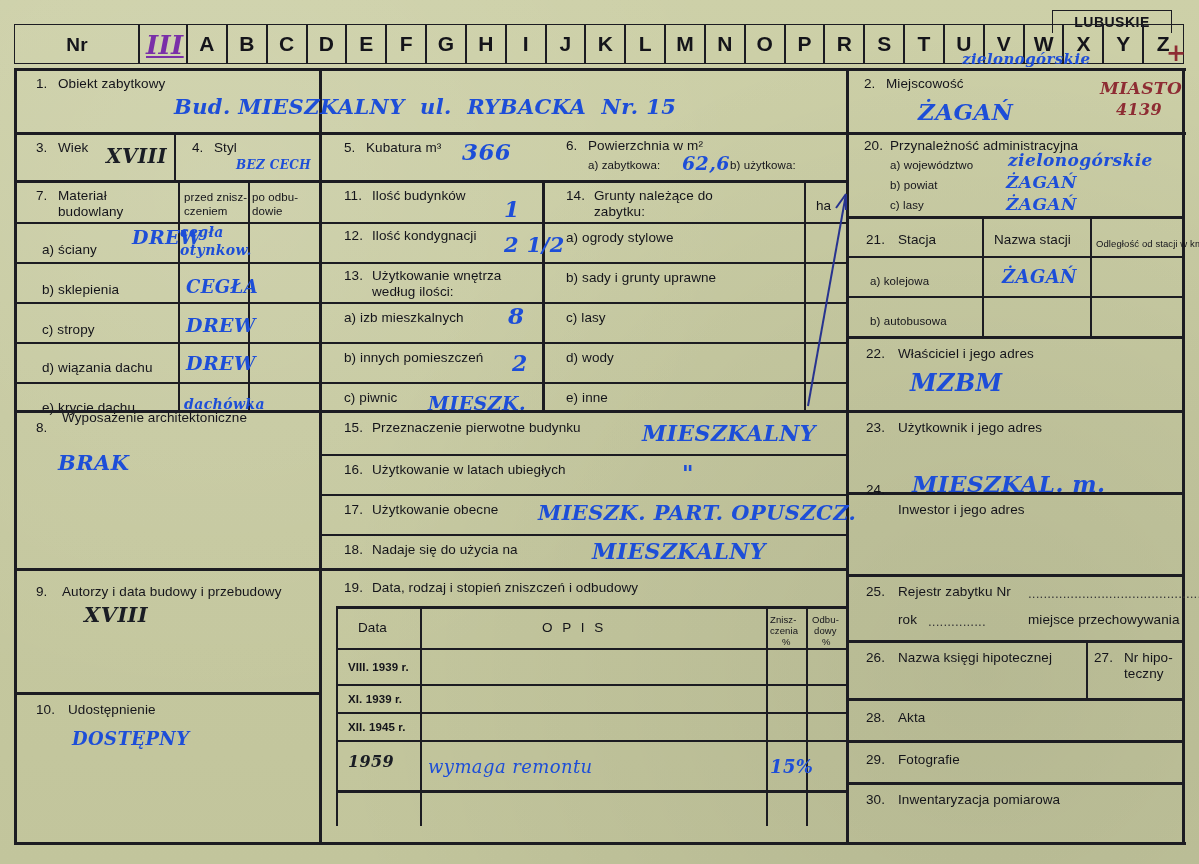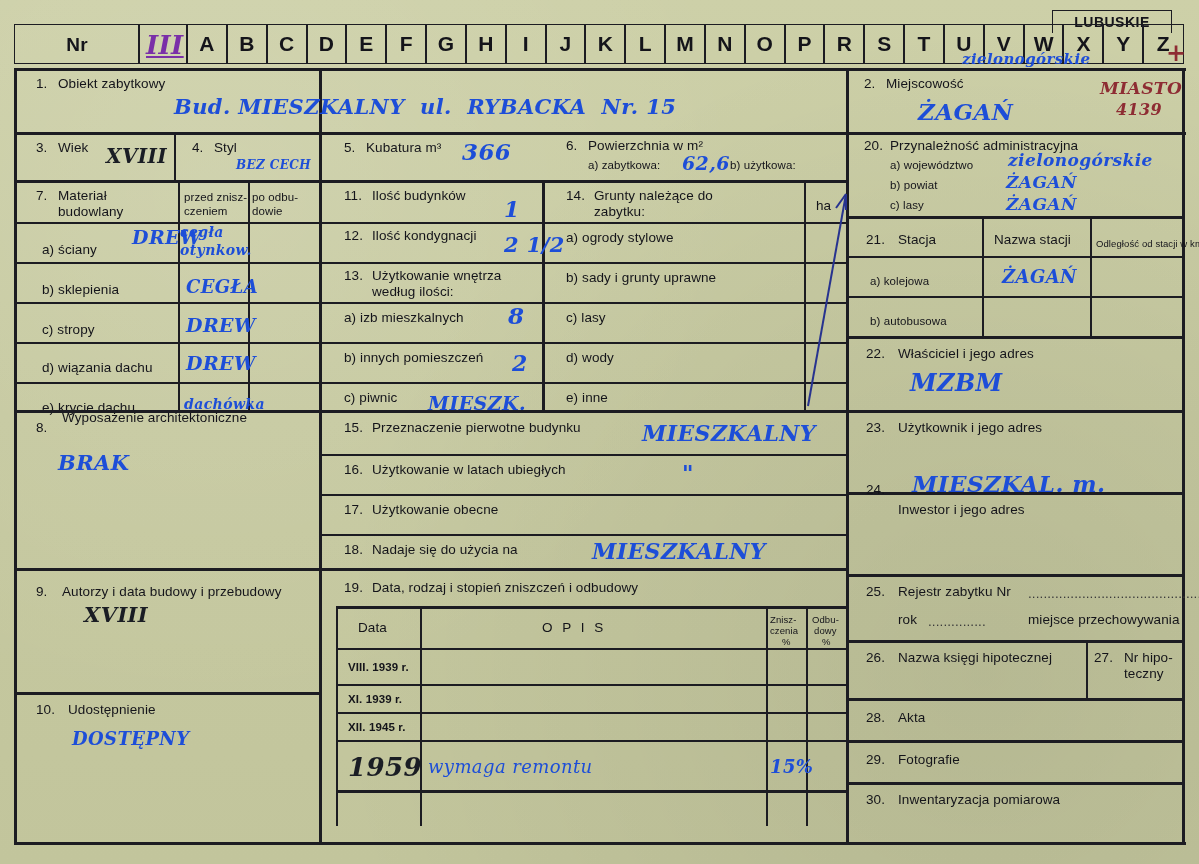--- a/index.html
+++ b/index.html
@@ -316,20 +316,21 @@
   <div class="hw" style="left:628px;top:410px;font-size:22px;">MIESZKALNY</div>
   <div class="ln h" style="left:305px;top:444px;width:527px;"></div>
 
   <div class="lbl" style="left:330px;top:452px;">16.</div>
   <div class="lbl" style="left:358px;top:452px;">Użytkowanie w latach ubiegłych</div>
   <div class="hw" style="left:668px;top:450px;font-size:22px;">"</div>
   <div class="ln h" style="left:305px;top:484px;width:527px;"></div>
 
   <div class="lbl" style="left:330px;top:492px;">17.</div>
   <div class="lbl" style="left:358px;top:492px;">Użytkowanie obecne</div>
+  <div class="hw" style="left:524px;top:490px;font-size:21px;">MIESZK. PART. OPUSZCZ.</div>
   <div class="ln h" style="left:305px;top:524px;width:527px;"></div>
 
   <div class="lbl" style="left:330px;top:532px;">18.</div>
   <div class="lbl" style="left:358px;top:532px;">Nadaje się do użycia na</div>
   <div class="hw" style="left:578px;top:528px;font-size:22px;">MIESZKALNY</div>
   <div class="ln h3" style="left:305px;top:558px;width:527px;"></div>
 
   <div class="lbl" style="left:852px;top:410px;">23.</div>
   <div class="lbl" style="left:884px;top:410px;">Użytkownik i jego adres</div>
   <div class="hw" style="left:898px;top:460px;font-size:23px;">MIESZKAL. m.</div>
@@ -367,21 +368,21 @@
   <div class="lbl xs" style="left:756px;top:602px;">Znisz-</div>
   <div class="lbl xs" style="left:756px;top:613px;">czenia</div>
   <div class="lbl xs" style="left:768px;top:624px;">%</div>
   <div class="lbl xs" style="left:798px;top:602px;">Odbu-</div>
   <div class="lbl xs" style="left:800px;top:613px;">dowy</div>
   <div class="lbl xs" style="left:808px;top:624px;">%</div>
 
   <div class="lbl sm b" style="left:334px;top:650px;">VIII. 1939 r.</div>
   <div class="lbl sm b" style="left:334px;top:682px;">XI. 1939 r.</div>
   <div class="lbl sm b" style="left:334px;top:710px;">XII. 1945 r.</div>
-  <div class="hw blk" style="left:334px;top:742px;font-size:26px;">1959</div>
+  <div class="hw blk" style="left:334px;top:742px;font-size:16px;">1959</div>
   <div class="hw" style="left:414px;top:746px;font-size:18px;font-weight:normal;">wymaga remontu</div>
   <div class="hw" style="left:756px;top:746px;font-size:18px;">15%</div>
 
   <div class="lbl" style="left:852px;top:574px;">25.</div>
   <div class="lbl" style="left:884px;top:574px;">Rejestr zabytku Nr</div>
   <div class="lbl" style="left:1014px;top:576px;color:#3a3a3a;">................................................</div>
   <div class="lbl" style="left:884px;top:602px;">rok</div>
   <div class="lbl" style="left:914px;top:604px;color:#3a3a3a;">...............</div>
   <div class="lbl" style="left:1014px;top:602px;">miejsce przechowywania</div>
   <div class="ln h3" style="left:832px;top:630px;width:336px;"></div>

